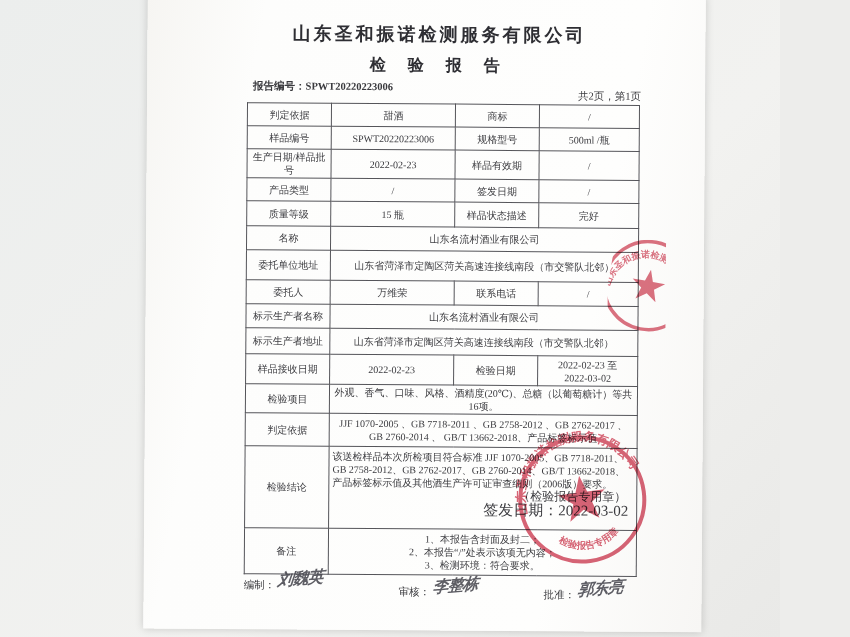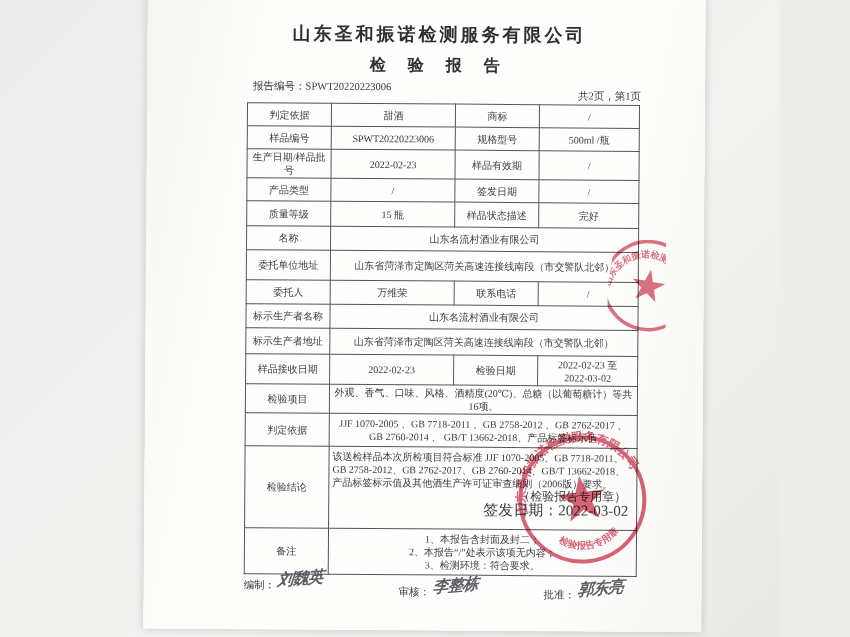--- a/index.html
+++ b/index.html
@@ -8,21 +8,21 @@
   #canvas{position:relative;width:780px;height:637px;background:linear-gradient(135deg,#eceeed 0%,#f2f2f0 60%,#e9e9e7 100%);}
   #paper{position:absolute;left:146px;top:-6px;width:558px;height:636px;
          background:linear-gradient(100deg,#f6f5f2 0%,#fdfdfc 18%,#fefefd 75%,#f7f6f4 100%);
          box-shadow:0 0 8px rgba(0,0,0,.18);transform:rotate(.4deg);transform-origin:40% 40%;}
   #content{position:absolute;left:0;top:6px;width:558px;height:630px;color:#3a3a3e;}
 
   .hdr{position:absolute;left:82px;top:22px;width:420px;text-align:center;}
   .company{font-size:18px;font-weight:bold;letter-spacing:3px;color:#2e2e33;}
   .rpt-title{font-size:16px;font-weight:bold;letter-spacing:9px;margin-top:9px;color:#2e2e33;}
   .meta{position:absolute;left:100px;top:80px;width:392px;font-size:10.5px;}
-  .meta .no{position:absolute;left:6px;top:0;}
+  .meta .no{position:absolute;left:6px;top:0;font-weight:bold;}
   .meta .pg{position:absolute;right:-2px;top:8px;margin-left:28px;}
 
   table.rep{position:absolute;left:100px;top:103px;width:392px;border-collapse:collapse;table-layout:fixed;}
   table.rep td{border:1px solid #55555a;font-size:10px;color:#3c3c40;text-align:center;
                vertical-align:middle;padding:1px 3px;line-height:1.3;overflow:hidden;}
   td.lt{text-align:left;padding-left:7px;}
   .pre{white-space:pre-line;}
   .r23{height:23px}.r25{height:25px}.r24{height:24px}.r30{height:30px}
   .r26{height:26px}.r28{height:28px}.r33{height:33px}.r82{height:82px}.r46{height:46px}
   col.c1{width:84px}col.c2{width:124px}col.c3{width:84px}col.c4{width:100px}

